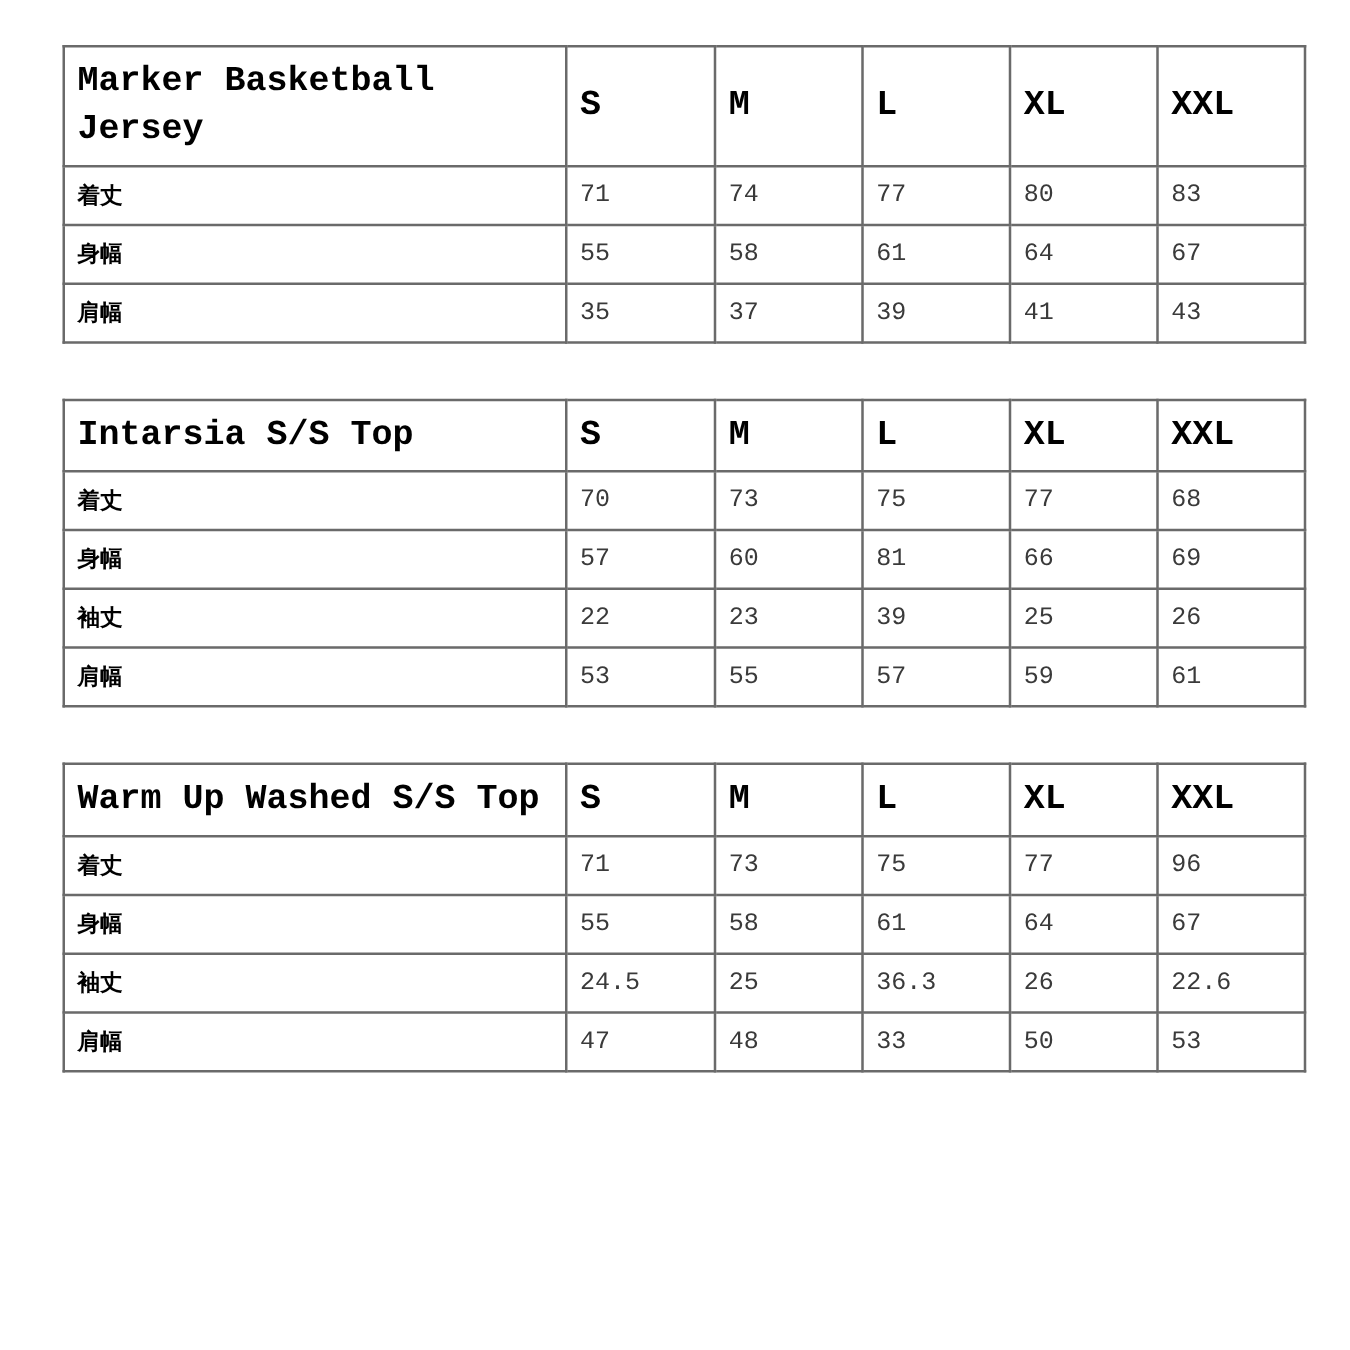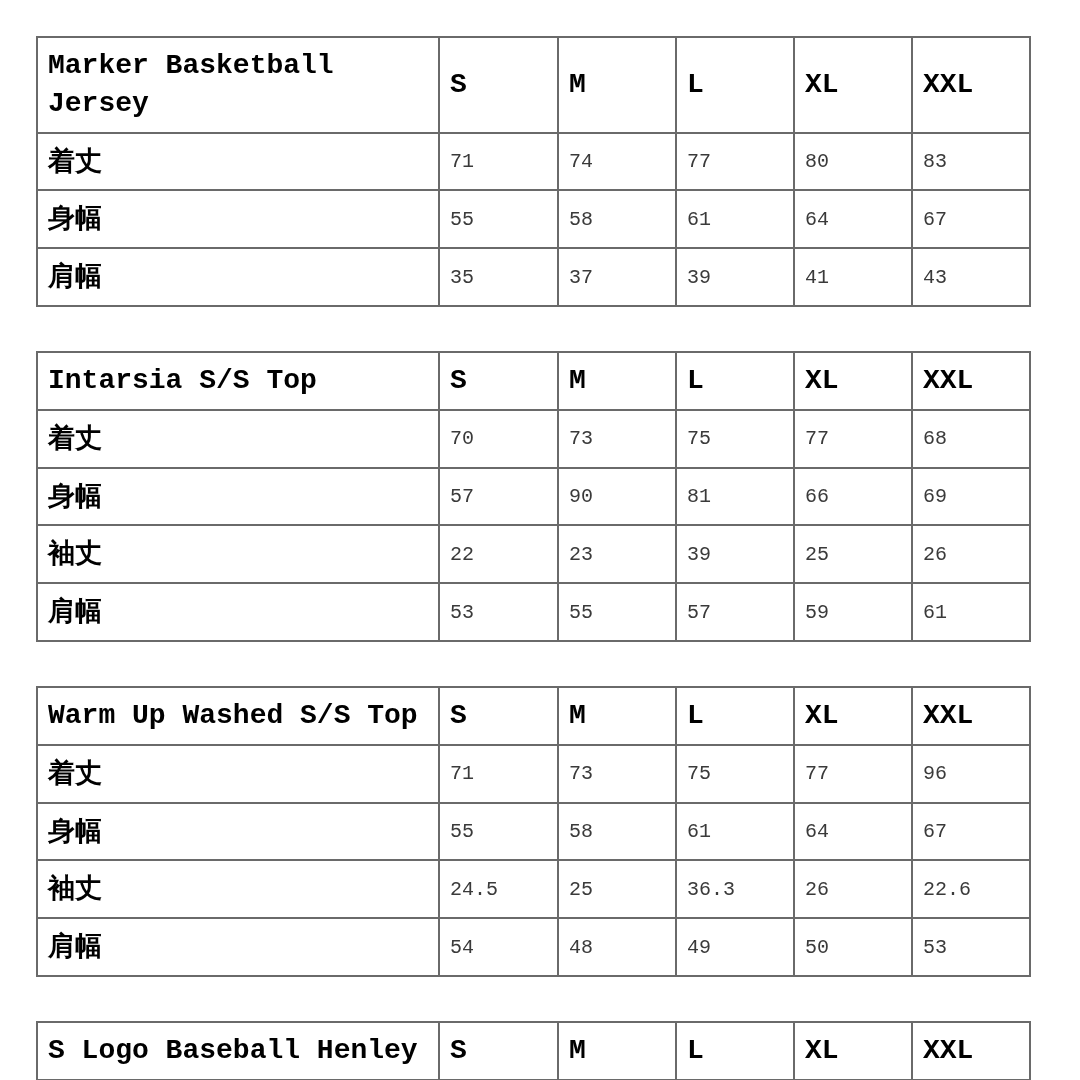--- a/index.html
+++ b/index.html
@@ -6,21 +6,21 @@
     margin: 0;
     padding: 0;
     background: #ffffff;
   }
   body {
     width: 1080px;
     height: 1080px;
     overflow: hidden;
   }
   .page {
-    padding: 36px 45px 0 36px;
+    padding: 36px 45px 0 50px;
   }
   table.size-table {
     border-collapse: collapse;
     table-layout: fixed;
     width: 993px;
     margin: 0 0 44px 0;
     background: #ffffff;
   }
   table.size-table th,
   table.size-table td {
@@ -42,21 +42,21 @@
   .size-col-cell {
     font-family: "Liberation Mono", monospace;
     font-weight: bold;
     font-size: 28px;
     line-height: 1.35;
     color: #000000;
   }
   .measure-label-cell {
     font-family: "Liberation Sans", sans-serif;
     font-weight: bold;
-    font-size: 27px;
+    font-size: 18px;
     line-height: 1.4;
     color: #000000;
   }
   .measure-value-cell {
     font-family: "Liberation Mono", monospace;
     font-weight: normal;
     font-size: 20px;
     line-height: 1.35;
     color: #3a3a3a;
   }
@@ -136,21 +136,21 @@
             <th class="measure-label-cell">着丈</th>
             <td class="measure-value-cell">70</td>
             <td class="measure-value-cell">73</td>
             <td class="measure-value-cell">75</td>
             <td class="measure-value-cell">77</td>
             <td class="measure-value-cell">68</td>
           </tr>
           <tr>
             <th class="measure-label-cell">身幅</th>
             <td class="measure-value-cell">57</td>
-            <td class="measure-value-cell">90</td>
+            <td class="measure-value-cell">60</td>
             <td class="measure-value-cell">81</td>
             <td class="measure-value-cell">66</td>
             <td class="measure-value-cell">69</td>
           </tr>
           <tr>
             <th class="measure-label-cell">袖丈</th>
             <td class="measure-value-cell">22</td>
             <td class="measure-value-cell">23</td>
             <td class="measure-value-cell">39</td>
             <td class="measure-value-cell">25</td>
@@ -205,43 +205,22 @@
           <tr>
             <th class="measure-label-cell">袖丈</th>
             <td class="measure-value-cell">24.5</td>
             <td class="measure-value-cell">25</td>
             <td class="measure-value-cell">36.3</td>
             <td class="measure-value-cell">26</td>
             <td class="measure-value-cell">22.6</td>
           </tr>
           <tr>
             <th class="measure-label-cell">肩幅</th>
-            <td class="measure-value-cell">54</td>
+            <td class="measure-value-cell">47</td>
             <td class="measure-value-cell">48</td>
-            <td class="measure-value-cell">49</td>
+            <td class="measure-value-cell">33</td>
             <td class="measure-value-cell">50</td>
             <td class="measure-value-cell">53</td>
           </tr>
         </tbody>
-      </table>
-      <table class="size-table">
-        <colgroup>
-          <col style="width: 402px;">
-          <col style="width: 119px;">
-          <col style="width: 118px;">
-          <col style="width: 118px;">
-          <col style="width: 118px;">
-          <col style="width: 118px;">
-        </colgroup>
-        <thead>
-          <tr>
-            <th class="product-title-cell">S Logo Baseball Henley</th>
-            <th class="size-col-cell">S</th>
-            <th class="size-col-cell">M</th>
-            <th class="size-col-cell">L</th>
-            <th class="size-col-cell">XL</th>
-            <th class="size-col-cell">XXL</th>
-          </tr>
-        </thead>
-        <tbody></tbody>
       </table>
     </div>
 </div>
 
 </body></html>

